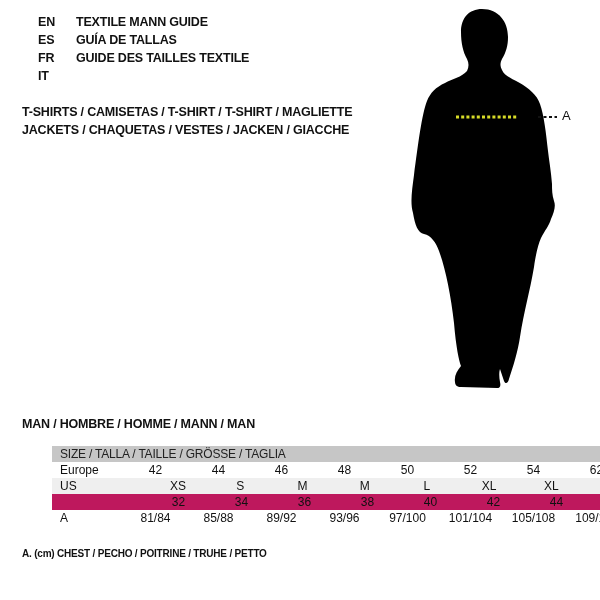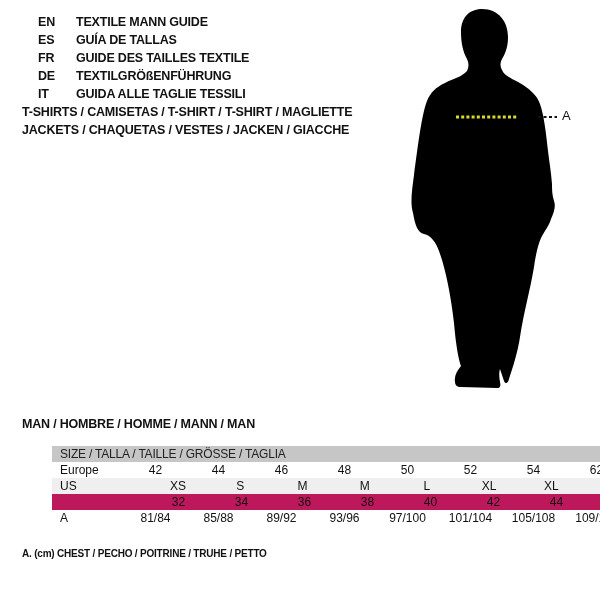--- a/index.html
+++ b/index.html
@@ -49,26 +49,21 @@
       </div>
       <div class="lang-row">
         <span class="lang-code">ES</span>
         <span>GUÍA DE TALLAS</span>
       </div>
       <div class="lang-row">
         <span class="lang-code">FR</span>
         <span>GUIDE DES TAILLES TEXTILE</span>
       </div>
       <div class="lang-row">
-        <span class="lang-code">DE</span>
-        <span>TEXTILGRÖßENFÜHRUNG</span>
-      </div>
-      <div class="lang-row">
         <span class="lang-code">IT</span>
-        <span>GUIDA ALLE TAGLIE TESSILI</span>
       </div>
     </div>
 
   <div class="categories">
     <div class="category-line">T-SHIRTS / CAMISETAS / T-SHIRT / T-SHIRT / MAGLIETTE</div>
     <div class="category-line">JACKETS / CHAQUETAS / VESTES / JACKEN / GIACCHE</div>
   </div>
 
   <div class="figure-wrap">
     <svg viewBox="0 0 155 385" xmlns="http://www.w3.org/2000/svg">

